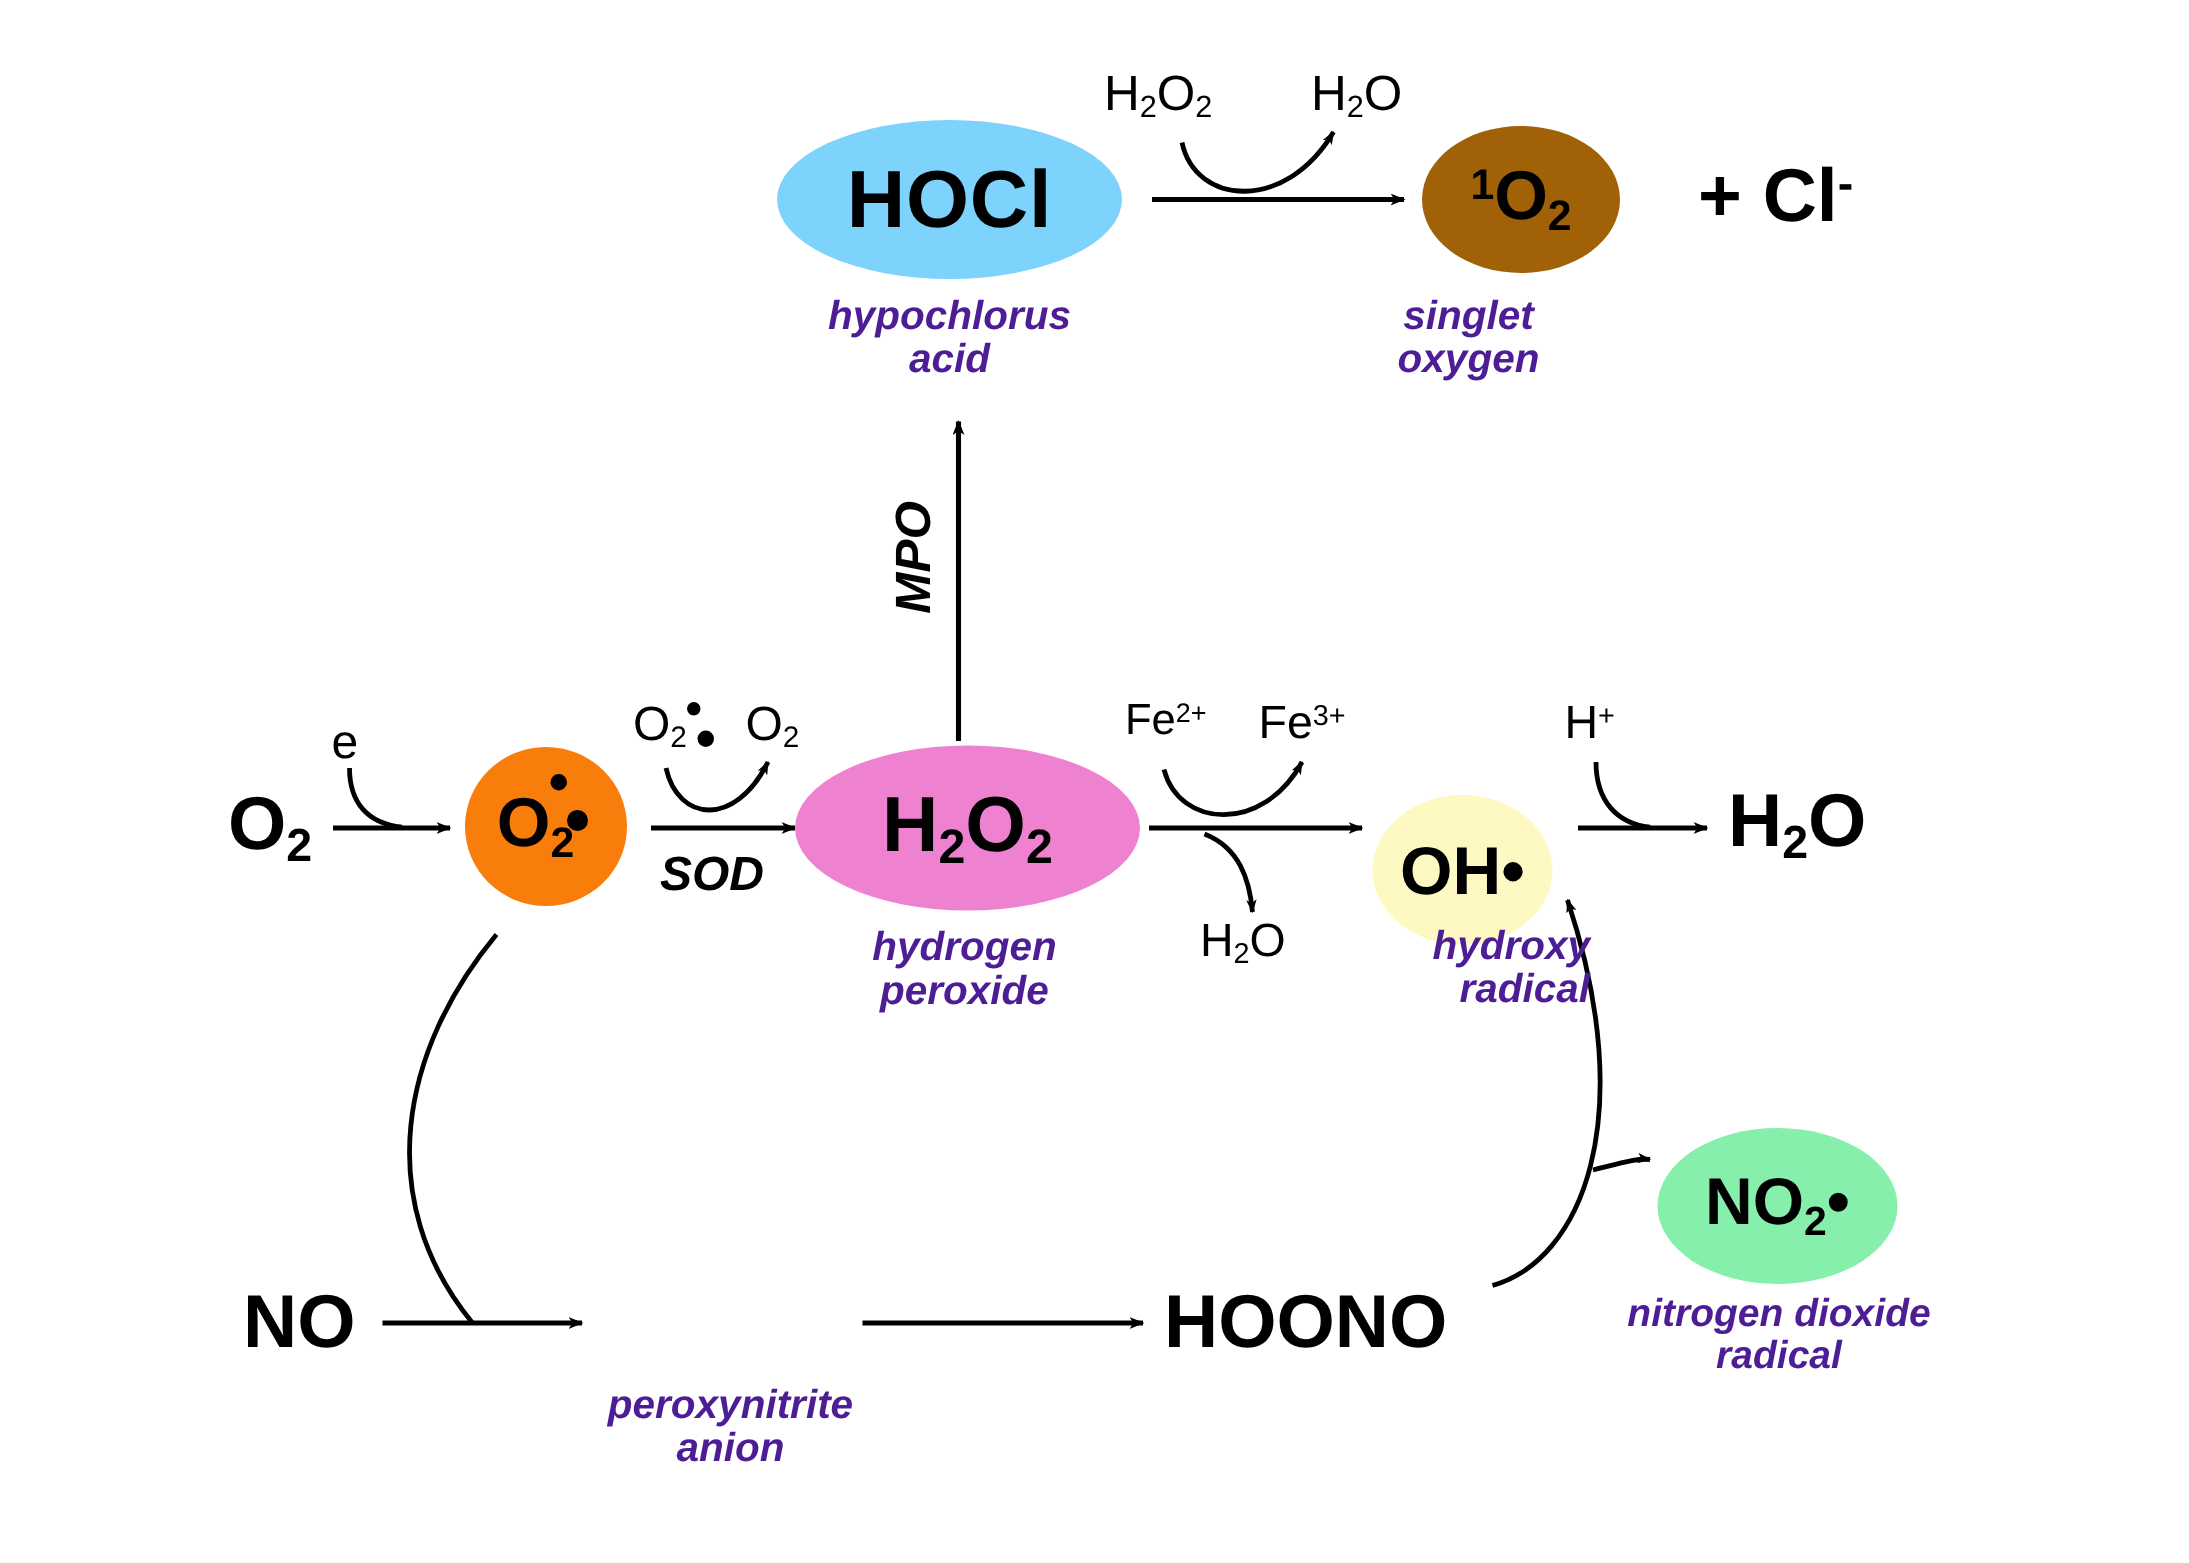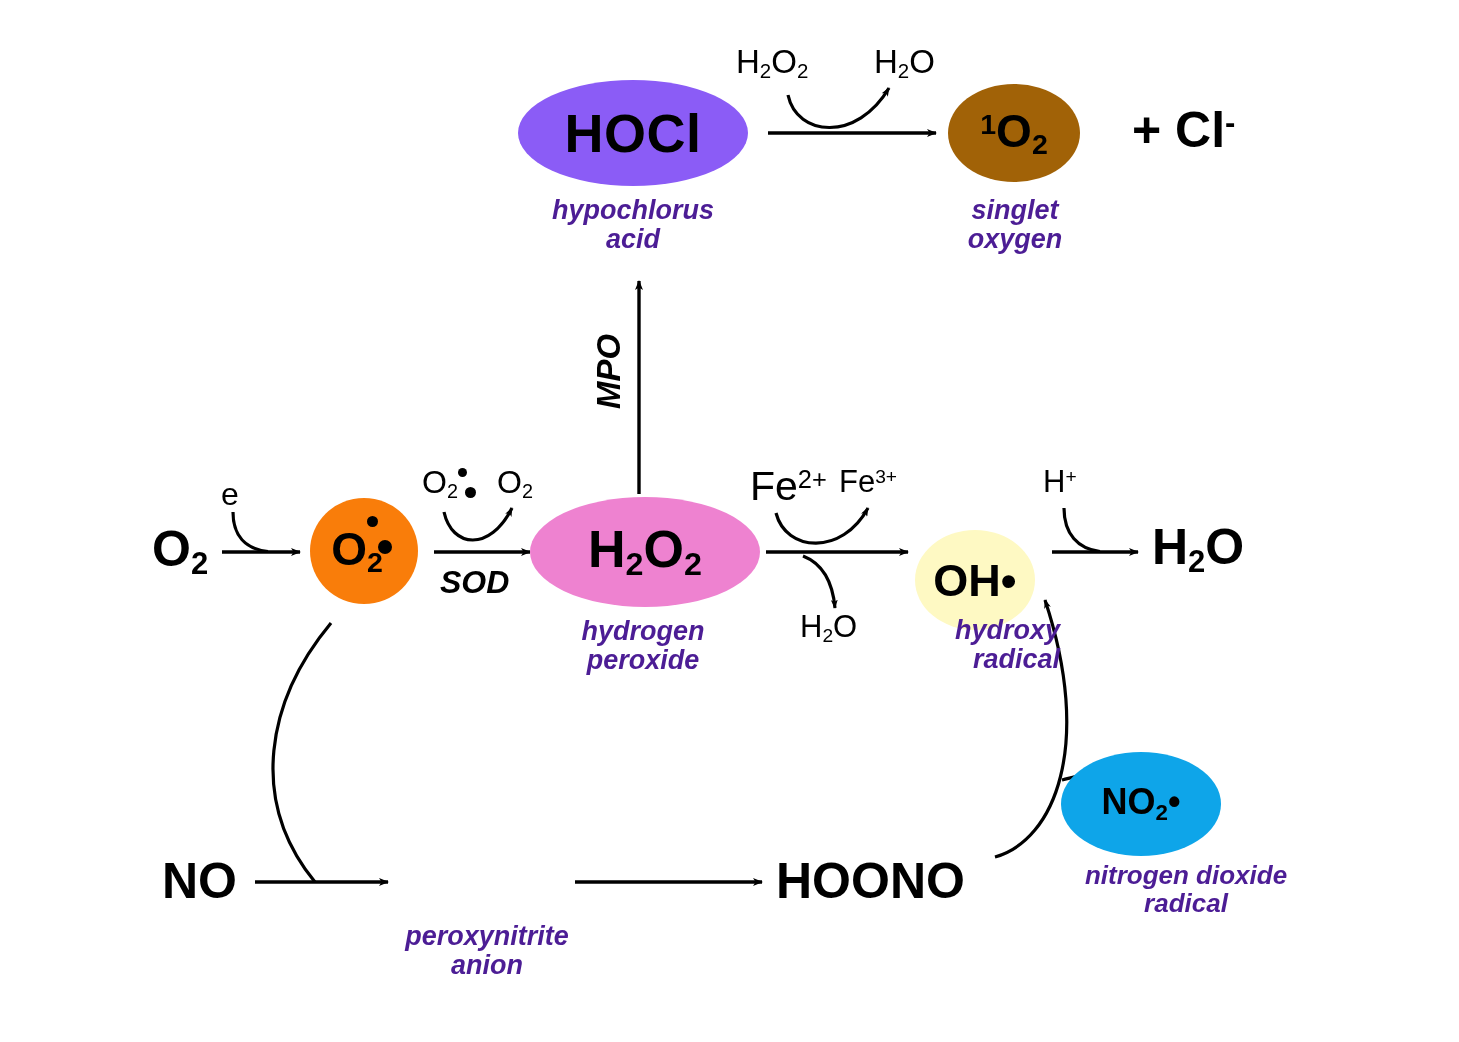--- a/index.html
+++ b/index.html
@@ -127,38 +127,38 @@
 
     <line x1="255" y1="882" x2="388" y2="882" stroke="#000" stroke-width="3.4" marker-end="url(#ah)"></line>
 
     <line x1="575" y1="882" x2="762" y2="882" stroke="#000" stroke-width="3.4" marker-end="url(#ah)"></line>
 
     <path d="M995,857 C1055,840 1093,745 1045,600" fill="none" stroke="#000" stroke-width="3.2" marker-end="url(#ahs)"></path>
 
     <path d="M1062,780 C1082,775 1092,772 1100,773" fill="none" stroke="#000" stroke-width="3.2" marker-end="url(#ahs)"></path>
   </svg>
 
-  <div class="node ellipse" style="left:518px; top:80px; width:230px; height:106px; background:#8b5cf6; font-size:54px; letter-spacing:0.5px;">
+  <div class="node ellipse" style="left:518px; top:80px; width:230px; height:106px; background:#7dd3fc; font-size:54px; letter-spacing:0.5px;">
     <span>HOCl</span>
   </div>
   <div class="caption" style="left:503px; top:196px; width:260px; font-size:27px;">hypochlorus
 acid</div>
 
   <div class="small-label" style="left:736px; top:45px; font-size:33px;">
     <span>H</span><sub>2</sub><span>O</span><sub>2</sub>
   </div>
 
   <div class="small-label" style="left:874px; top:45px; font-size:33px;">
     <span>H</span><sub>2</sub><span>O</span>
   </div>
 
   <div class="node ellipse" style="left:948px; top:84px; width:132px; height:98px; background:#a16207; font-size:46px;">
     <span><sup>1</sup><span>O</span><sub>2</sub></span>
   </div>
-  <div class="caption" style="left:924px; top:196px; width:182px; font-size:27px;">singlet
+  <div class="caption" style="left:888px; top:196px; width:182px; font-size:27px;">singlet
 oxygen</div>
 
   <div class="plain" style="left:1096px; top:105px; font-size:50px;margin-left:36px;">
     <span>+ Cl</span><sup>-</sup>
   </div>
 
   <div class="enz" style="left:571px; top:355px; font-size:33px; transform:rotate(-90deg); transform-origin:center;">MPO</div>
 
   <div class="plain" style="left:152px; top:524px; font-size:50px;">
     <span>O</span><sub>2</sub>
@@ -182,21 +182,21 @@
   </div>
 
   <div class="enz" style="left:440px; top:566px; font-size:32px;">SOD</div>
 
   <div class="node ellipse" style="left:530px; top:497px; width:230px; height:110px; background:#EE82D0; font-size:52px;">
     <span><span>H</span><sub>2</sub><span>O</span><sub>2</sub></span>
   </div>
   <div class="caption" style="left:513px; top:617px; width:260px; font-size:27px;">hydrogen
 peroxide</div>
 
-  <div class="small-label" style="left:750px; top:466px; font-size:41px;text-align:right;">
+  <div class="small-label" style="left:750px; top:466px; font-size:29px;text-align:right;">
     <span>Fe</span><sup>2+</sup>
   </div>
   <div class="small-label" style="left:839px; top:466px; font-size:31px;">
     <span>Fe</span><sup>3+</sup>
   </div>
 
   <div class="small-label" style="left:800px; top:611px; font-size:31px;">
     <span>H</span><sub>2</sub><span>O</span>
   </div>
 
@@ -214,19 +214,19 @@
     <span>H</span><sub>2</sub><span>O</span>
   </div>
 
   <div class="plain" style="left:162px; top:856px; font-size:50px;">NO</div>
 
   <div class="caption" style="left:367px; top:922px; width:240px; font-size:27px;">peroxynitrite
 anion</div>
 
   <div class="plain" style="left:776px; top:856px; font-size:50px;">HOONO</div>
 
-  <div class="node ellipse" style="left:1061px; top:752px; width:160px; height:104px; background:#0ea5e9; font-size:36px;">
+  <div class="node ellipse" style="left:1105px; top:752px; width:160px; height:104px; background:#86efac; font-size:44px;">
     <span><span>NO</span><sub>2</sub><span>•</span></span>
   </div>
   <div class="caption" style="left:1060px; top:862px; width:252px; font-size:26px;">nitrogen dioxide
 radical</div>
 
 </div>
 
 </body></html>

